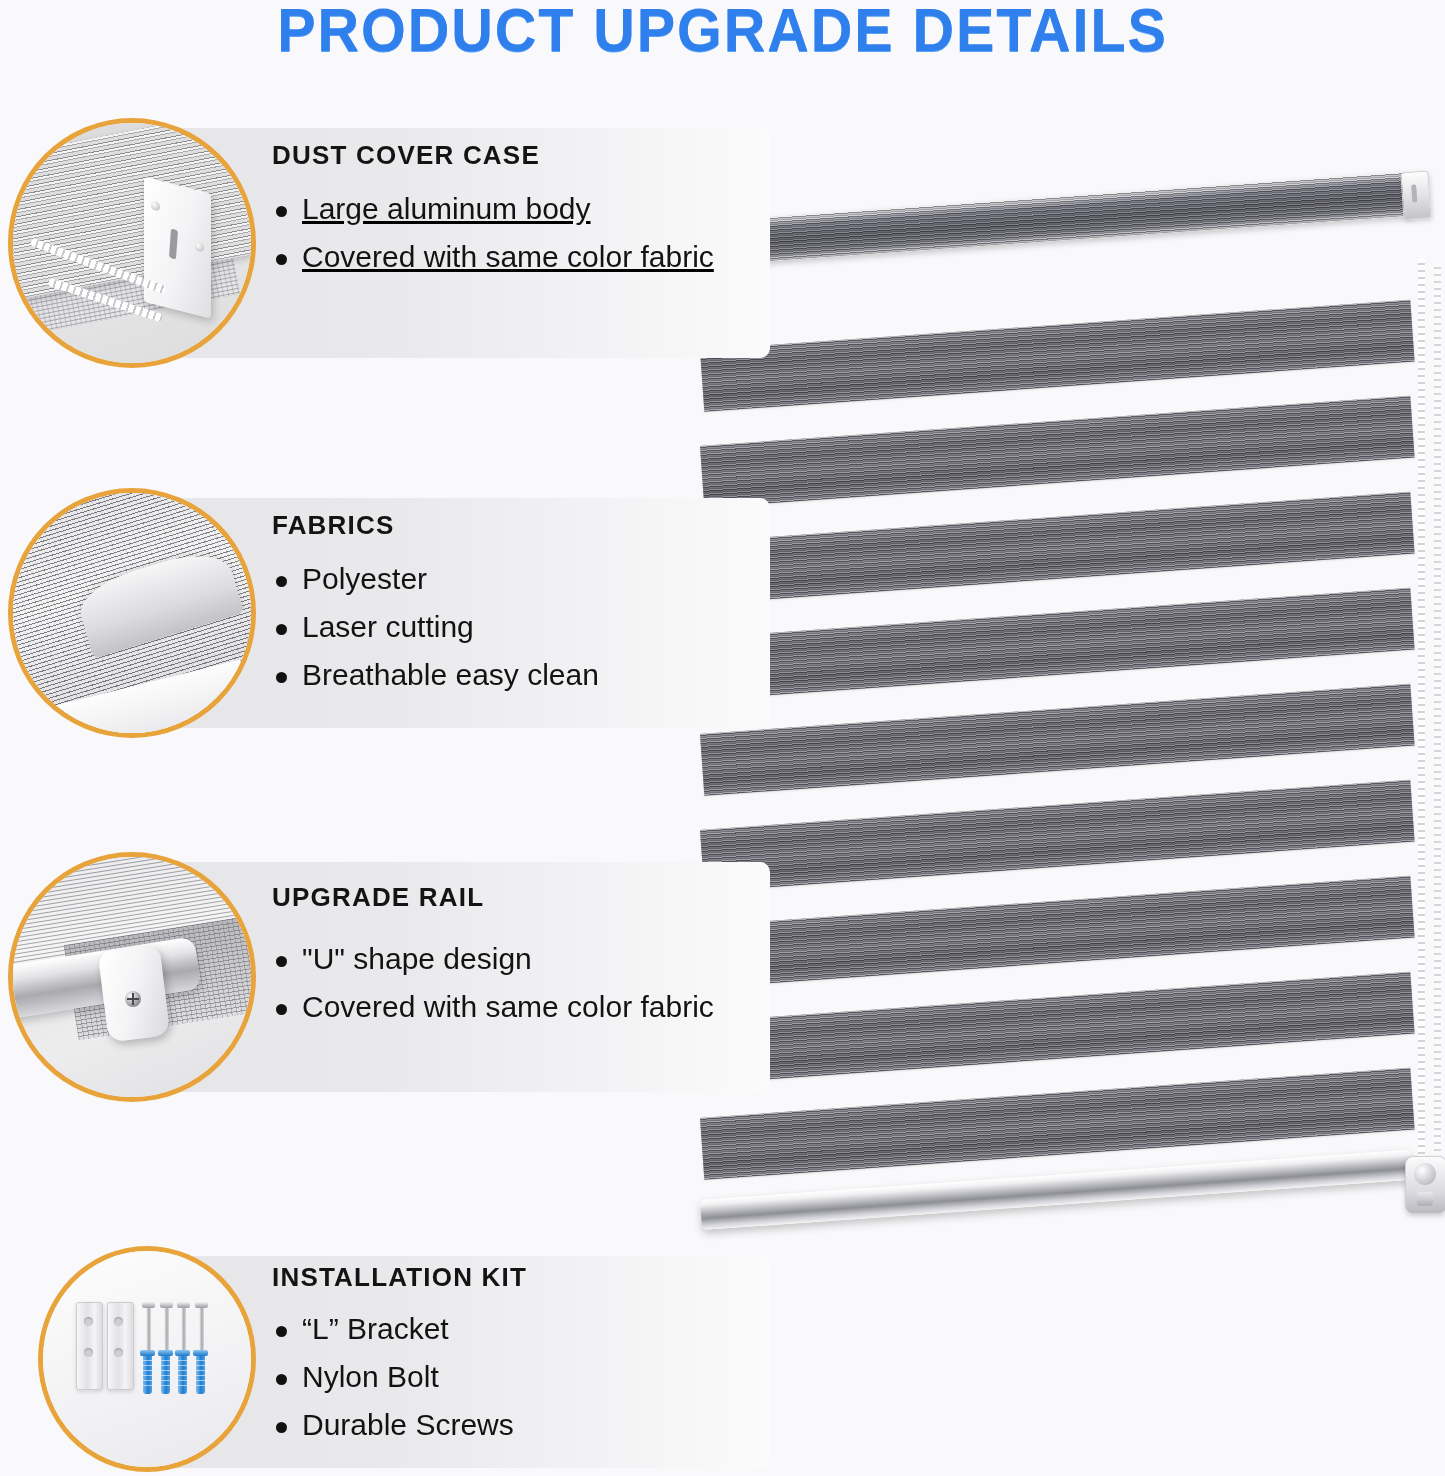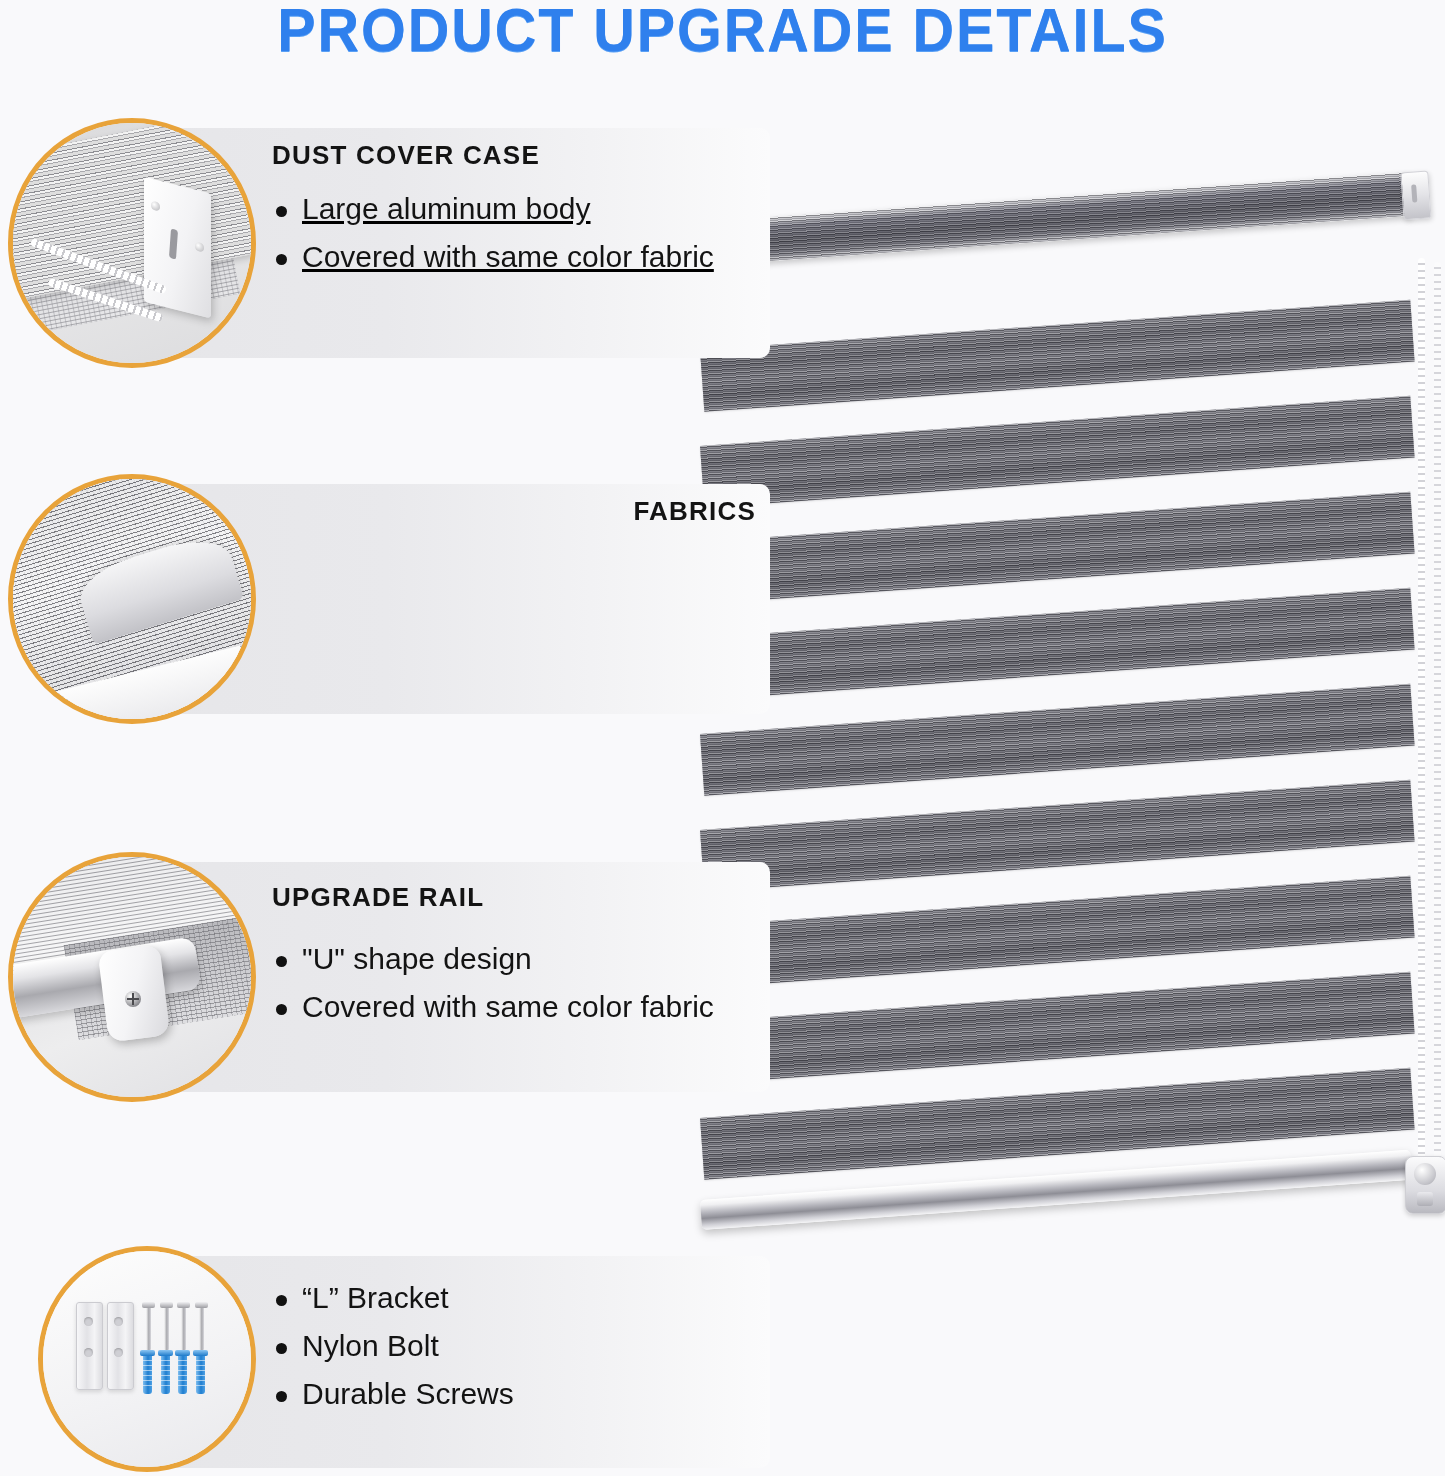--- a/index.html
+++ b/index.html
@@ -436,24 +436,29 @@
         <div class="ph1-mesh"></div>
         <div class="ph1-rail"></div>
         <div class="ph1-cap"></div>
         <div class="ph1-slot"></div>
         <div class="ph1-chain"></div>
         <div class="ph1-chain2"></div>
       </div>
     </div>
   </div>
 
-  <div class="feature" style="left:0px; top:474px; width:770px; height:250px;text-align:right;">
+  <div class="feature" style="left:0px; top:488px; width:770px; height:250px;">
     <div class="panel" style="left:130px; top:10px; width:640px; height:230px;"></div>
     <div class="panel-inner" style="left:272px; top:22px;">
       <div class="feat-title">FABRICS</div>
+      <ul class="bullets" style="margin-top:14px;">
+        <li>Polyester</li>
+        <li>Laser cutting</li>
+        <li>Breathable  easy clean</li>
+      </ul>
     </div>
     <div class="oval" style="left:8px; top:0px; width:248px; height:250px;">
       <div class="oval-photo">
         <div class="ph2-bg"></div>
         <div class="ph2-sheet"></div>
         <div class="ph2-fold"></div>
         <div class="ph2-white"></div>
       </div>
     </div>
   </div>
@@ -475,20 +480,21 @@
         <div class="ph3-rail"></div>
         <div class="ph3-cap"></div>
         <div class="ph3-screw"></div>
       </div>
     </div>
   </div>
 
   <div class="feature" style="left:0px; top:1242px; width:770px; height:234px;">
     <div class="panel" style="left:130px; top:14px; width:640px; height:212px;"></div>
     <div class="panel-inner" style="left:272px; top:20px;">
+      <div class="feat-title">INSTALLATION KIT</div>
       <ul class="bullets" style="margin-top:12px;">
         <li>“L”  Bracket</li>
         <li>Nylon Bolt</li>
         <li>Durable Screws</li>
       </ul>
     </div>
     <div class="oval" style="left:38px; top:4px; width:218px; height:226px;">
       <div class="oval-photo">
         <div class="ph4-bg"></div>
         <div class="kit">

